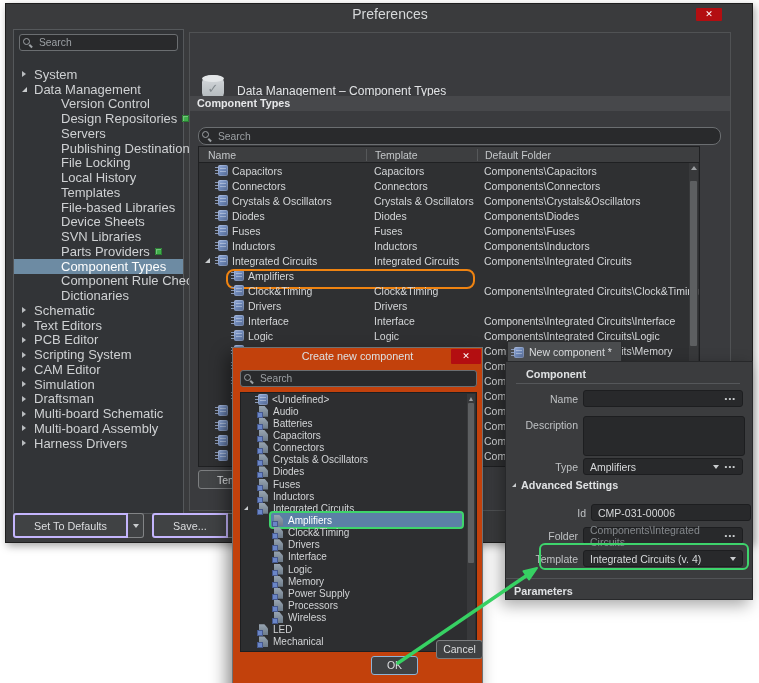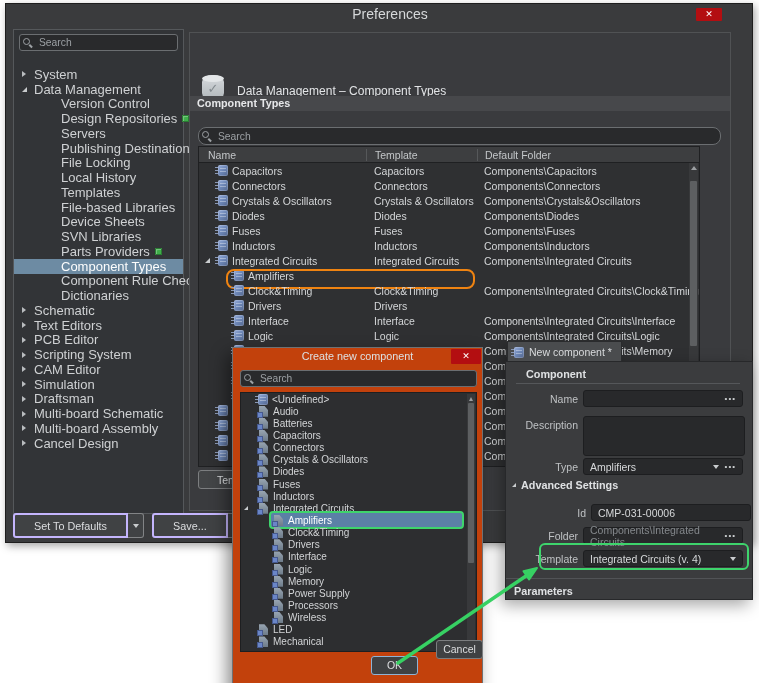--- a/index.html
+++ b/index.html
@@ -229,21 +229,21 @@
           <div class="sb-item l0">
             <span class="tri-r"></span>
             <span>Multi-board Schematic</span>
           </div>
           <div class="sb-item l0">
             <span class="tri-r"></span>
             <span>Multi-board Assembly</span>
           </div>
           <div class="sb-item l0">
             <span class="tri-r"></span>
-            <span>Cancel Design</span>
+            <span>Harness Drivers</span>
           </div>
         </div>
     </div>
 
     <div id="main">
       <div id="page-icon">
         <span>✓</span>
       </div>
       <div id="page-title">Data Management – Component Types</div>
       <div id="section-bar">Component Types</div>

